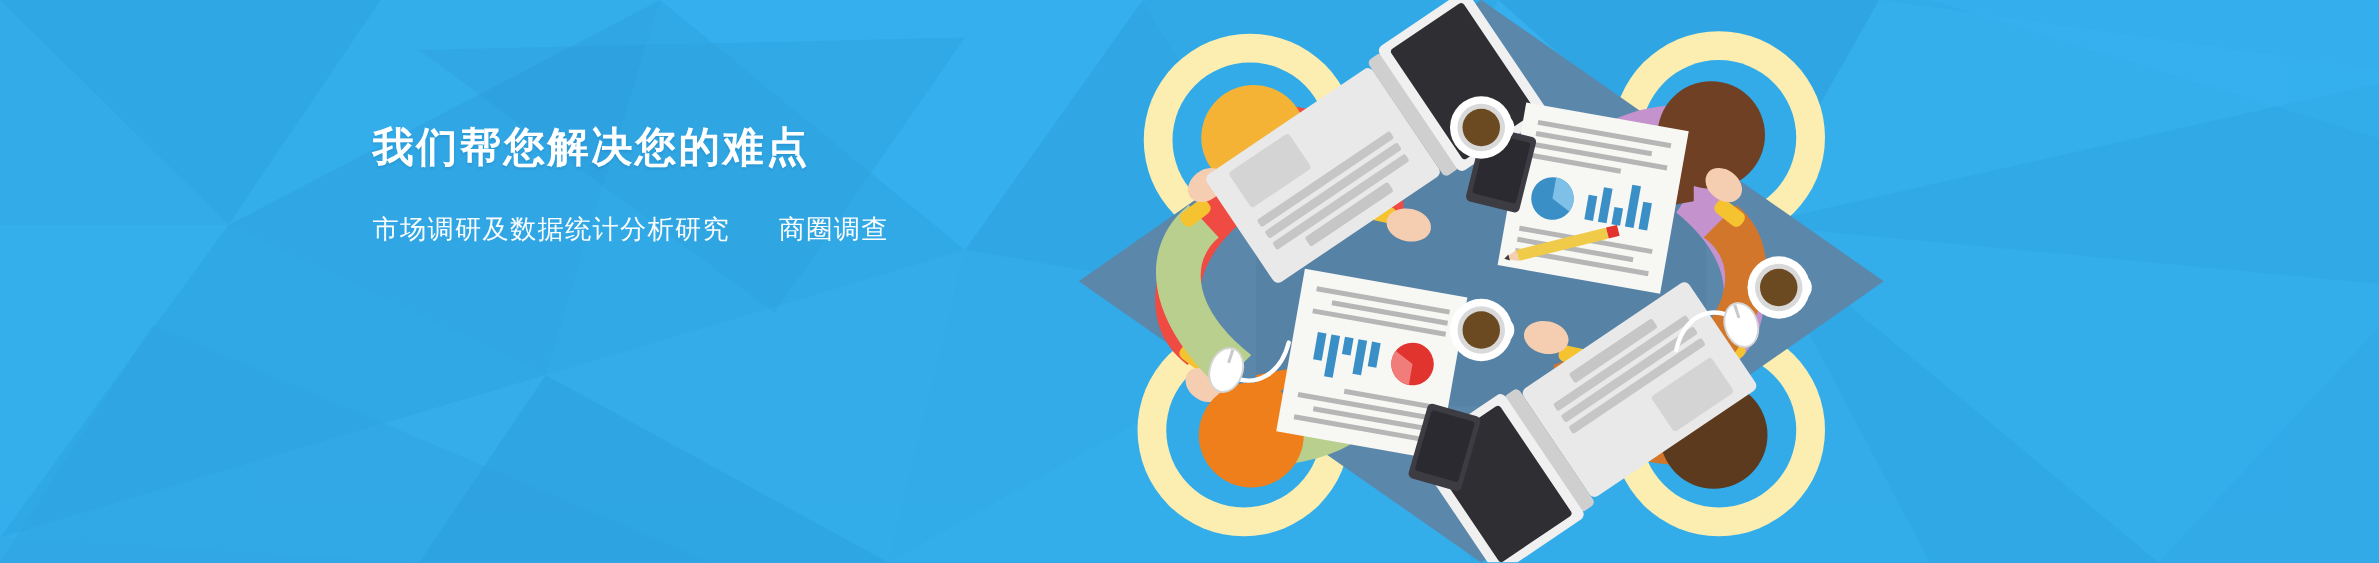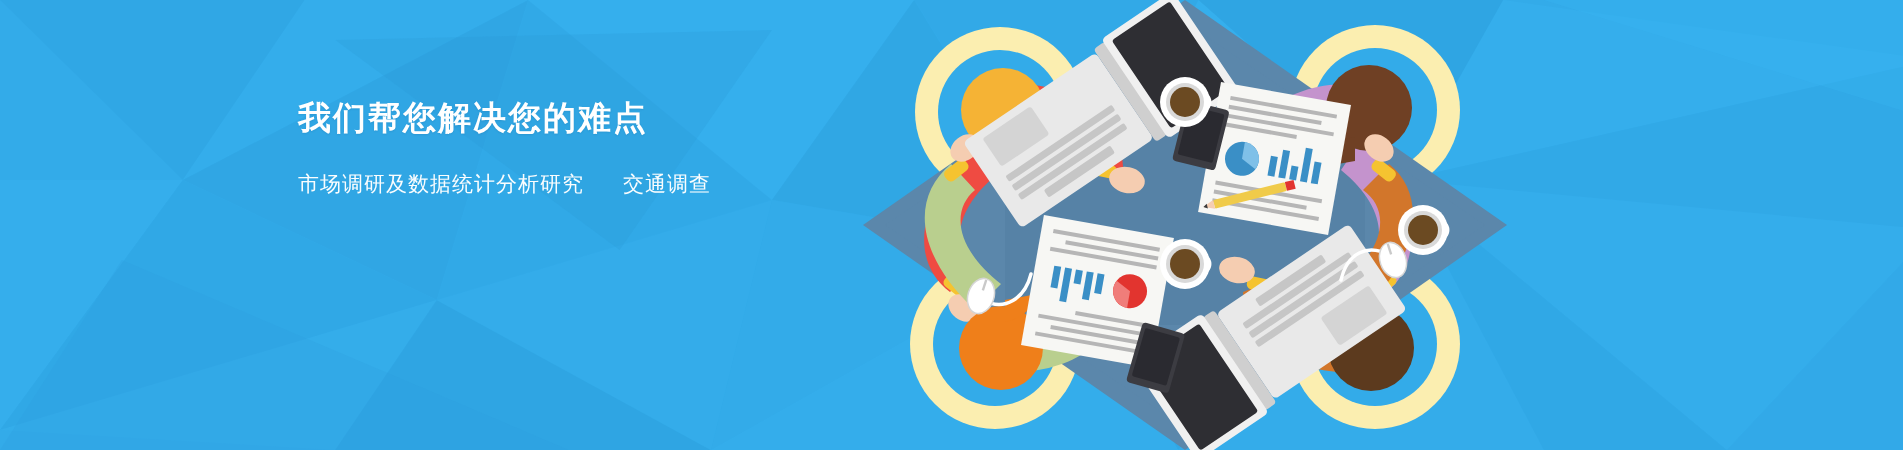--- a/index.html
+++ b/index.html
@@ -87,21 +87,21 @@
       <polygon points="120,260 560,450 0,450" fill="#2f9fdd"></polygon>
     </g>
   </svg>
 
   <div class="content">
 
     <div class="headline">我们帮您解决您的难点</div>
 
     <div class="svc-grid">
       <div class="svc-item">市场调研及数据统计分析研究</div>
-      <div class="svc-item">交通调查</div>
+      <div class="svc-item">商圈调查</div>
     </div>
 
     <div class="illo-wrap">
       <svg class="illo" viewBox="0 0 660 466" preserveAspectRatio="xMidYMid meet">
         <defs>
           <g id="coffeecup">
             <circle cx="0" cy="0" r="25" fill="#ffffff"></circle>
             <circle cx="0" cy="0" r="19" fill="#d9d9d9"></circle>
             <circle cx="0" cy="0" r="15" fill="#6b4a22"></circle>
             <path d="M23 -8 a11 11 0 0 1 0 16 l0 -5 a6 6 0 0 0 0 -6 z" fill="#ffffff"></path>

